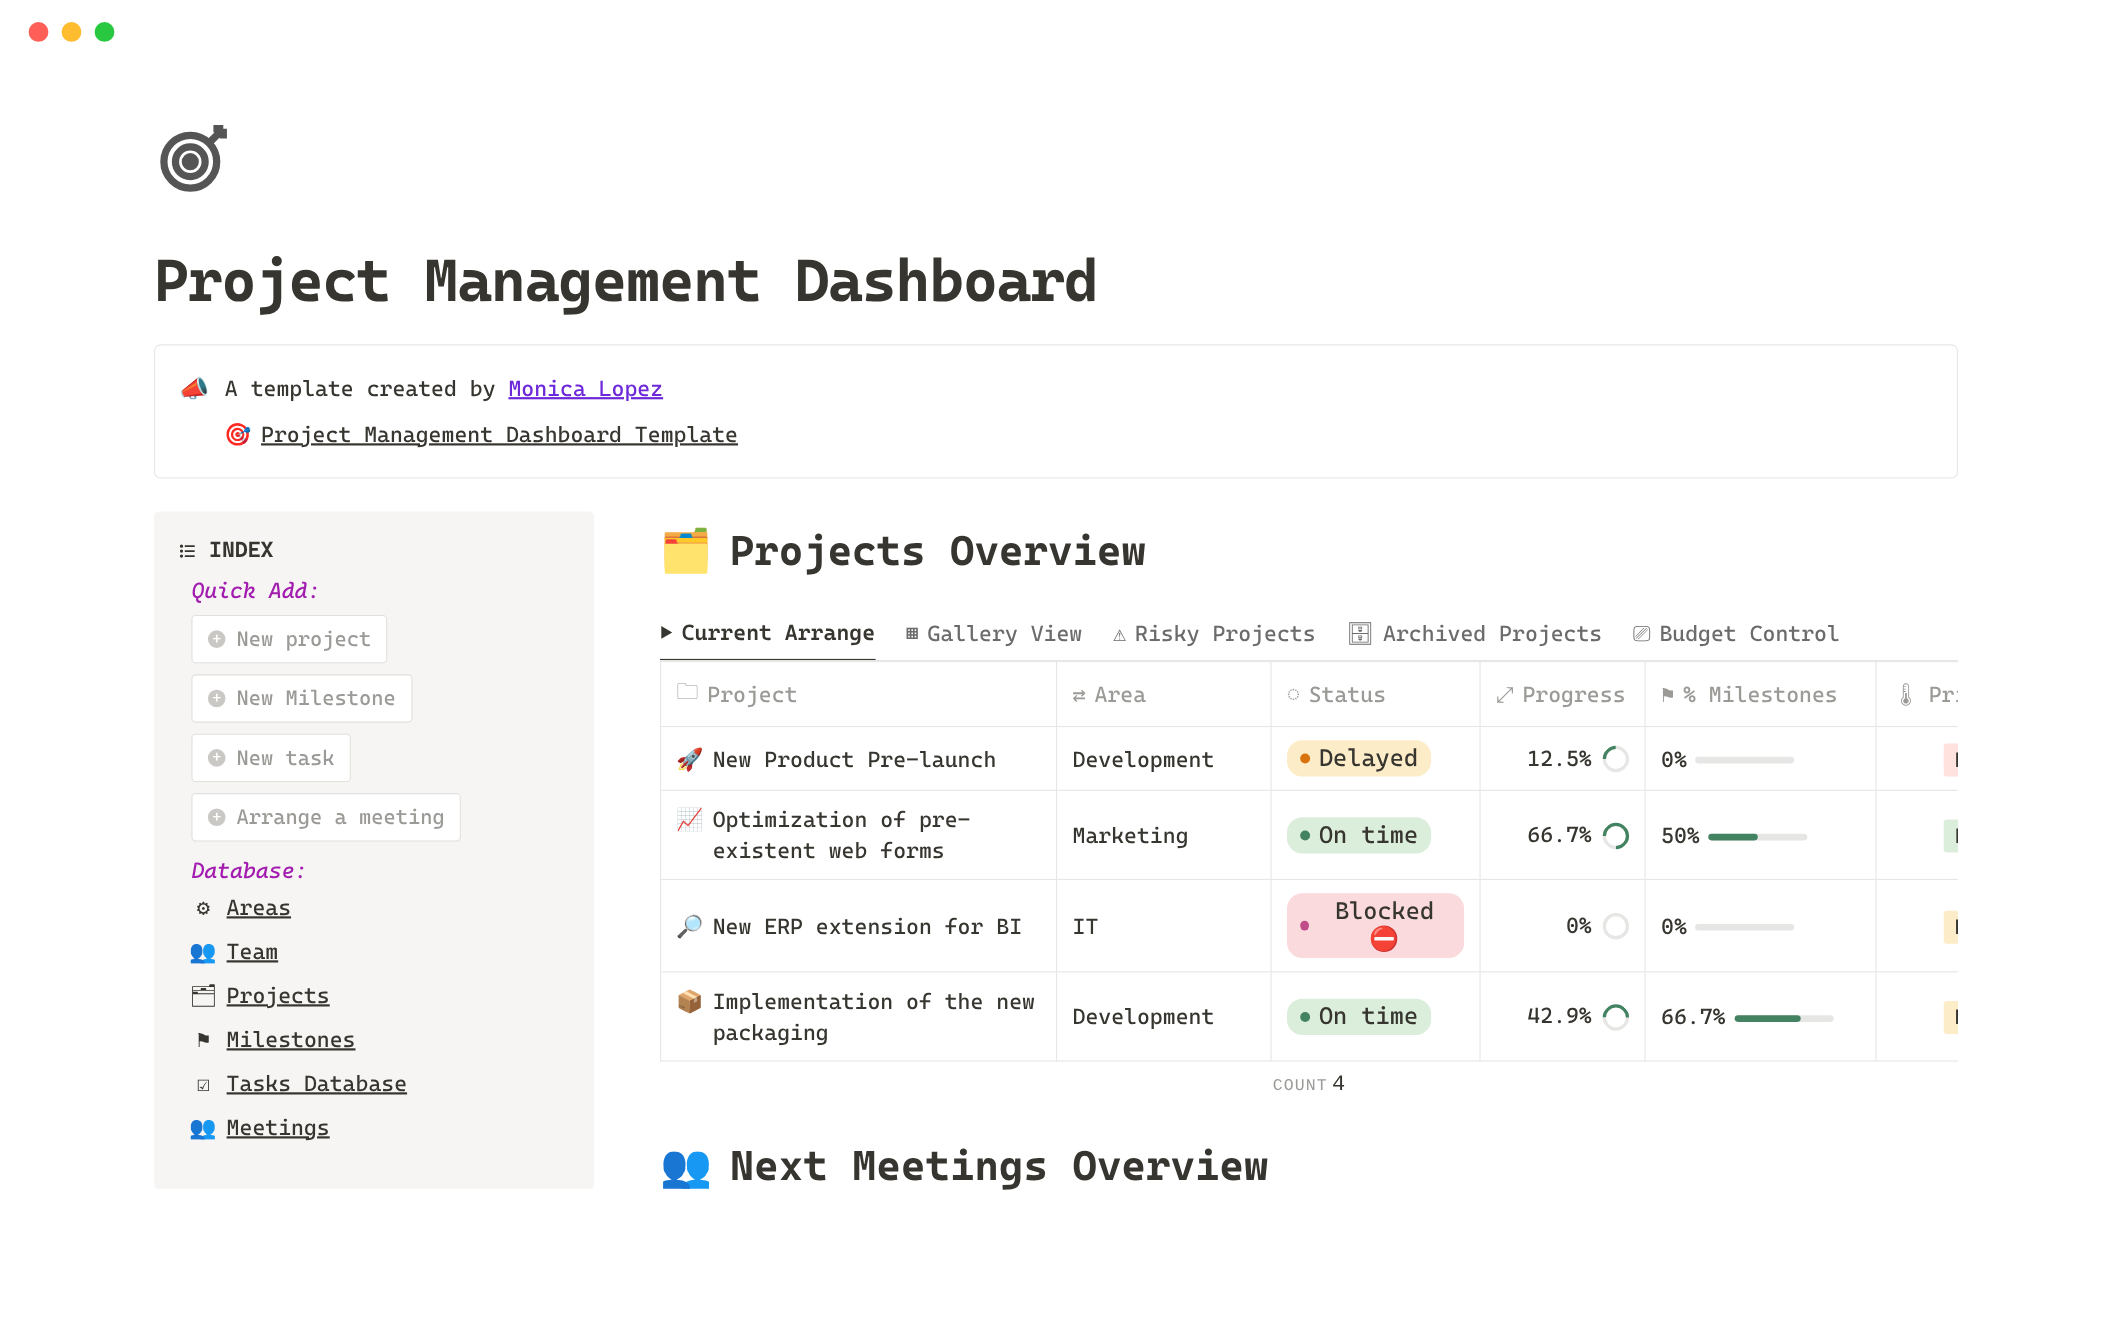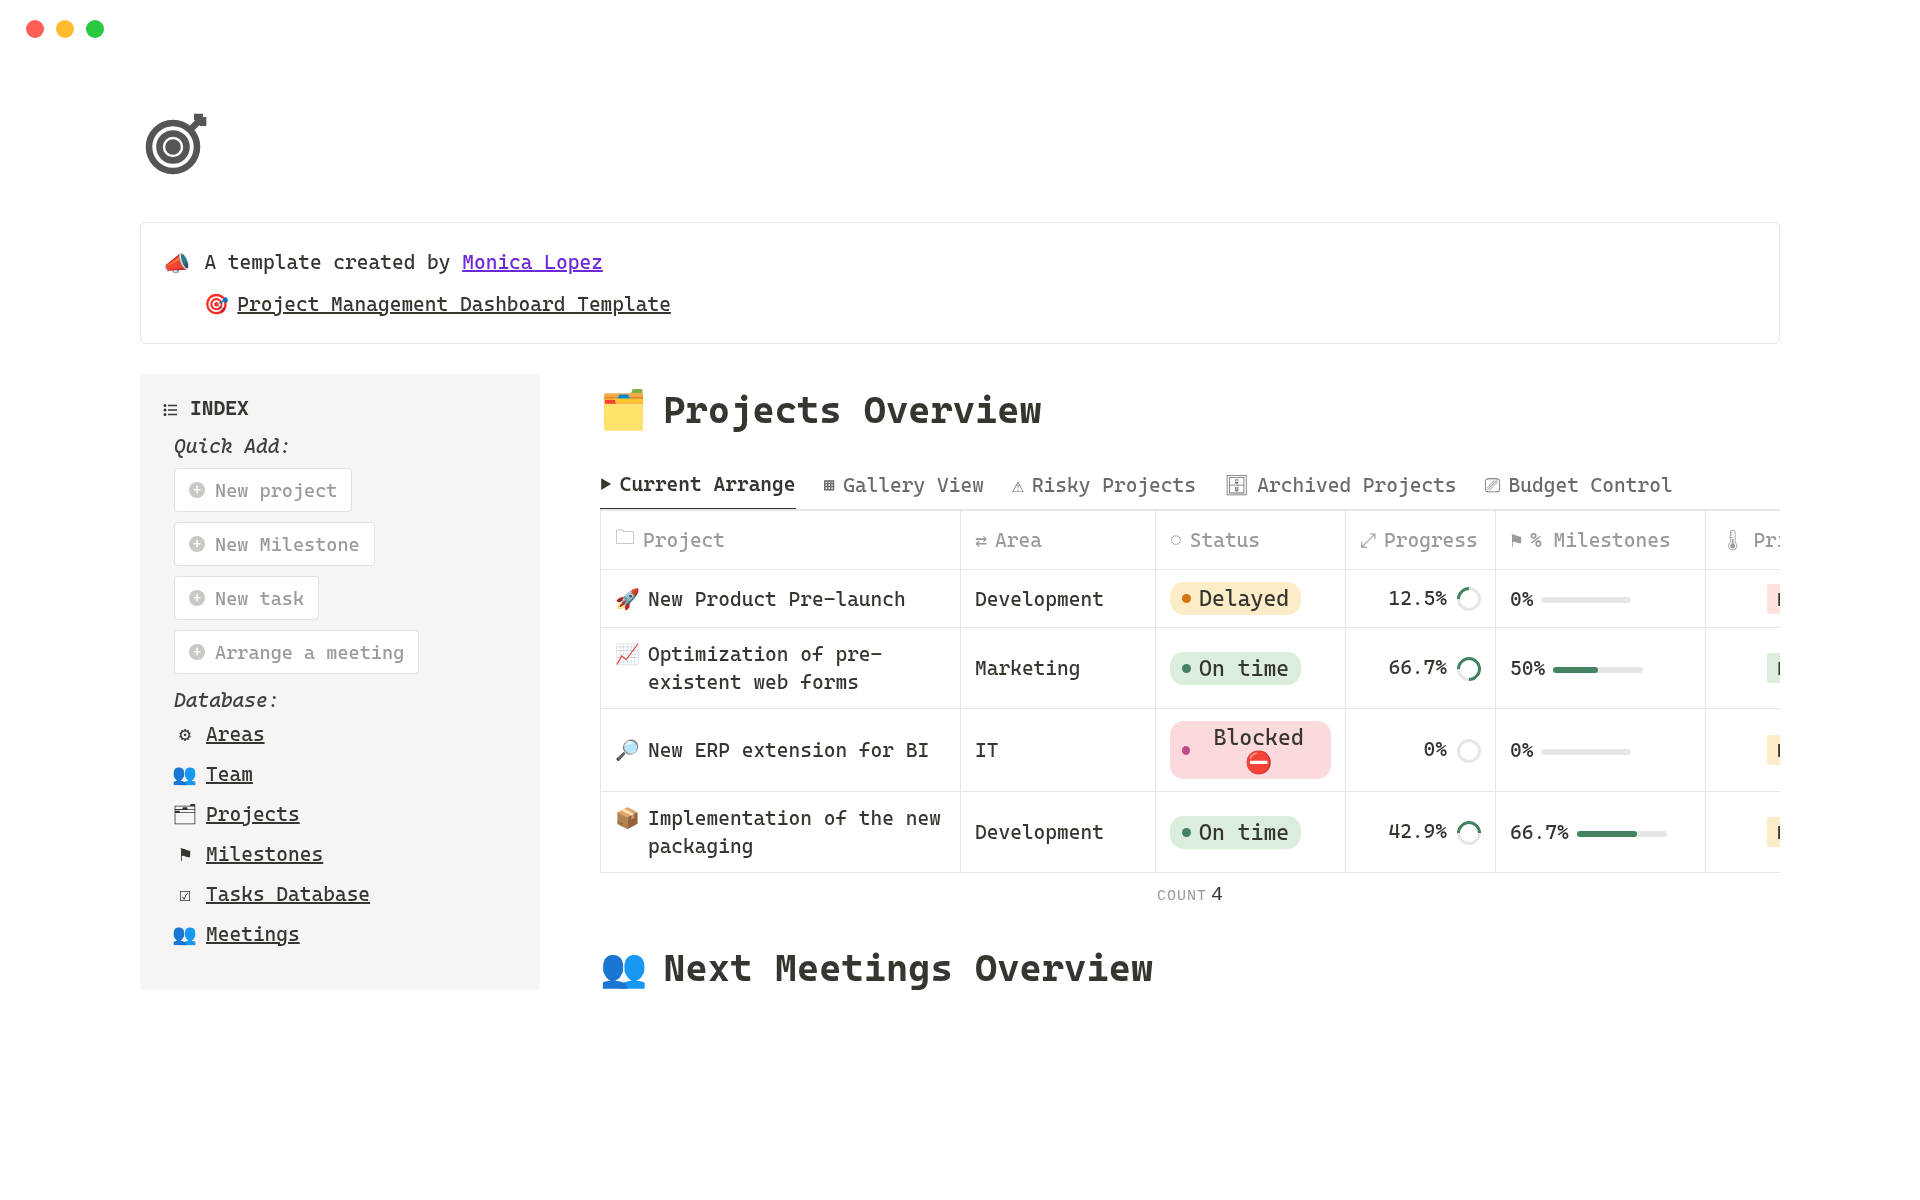--- a/index.html
+++ b/index.html
@@ -64,21 +64,21 @@
 .index-title {
   font-size: 20px;
   font-weight: 700;
   text-transform: uppercase;
   display:flex; align-items:center; gap:10px;
   color:#37352f;
 }
 .section-label {
   font-style: italic;
   font-size: 20px;
-  color: #404040;
+  color: #a21caf;
   margin: 14px 0 10px 12px;
 }
 .quick-btn {
   display:flex; align-items:center; gap:10px;
   border: 1px solid #e1e0dd;
   background: #fff;
   color: #9b9a97;
   border-radius: 4px;
   padding: 10px 14px;
   font-size: 19px;
@@ -191,20 +191,21 @@
 
   <div class="page-icon">
     <svg width="72" height="72" viewBox="0 0 24 24" fill="none" stroke="#555" stroke-width="2.2">
       <circle cx="11" cy="13" r="8"></circle>
         <circle cx="11" cy="13" r="4.5"></circle>
         <circle cx="11" cy="13" r="1.5" fill="#555"></circle>
       <path d="M17 7 L21 3 M21 3 L21 6 M21 3 L18 3"></path>
     </svg>
   </div>
 
+  <h1 class="page-title">Project Management Dashboard</h1>
 
   <div class="callout">
     <span class="mega">📣</span>
     <div>
       <div>
         <span>A template created by </span><span class="author">Monica Lopez</span>
       </div>
       <div class="template-link">
         <span>🎯</span>
         <span class="linkish">Project Management Dashboard Template</span>

